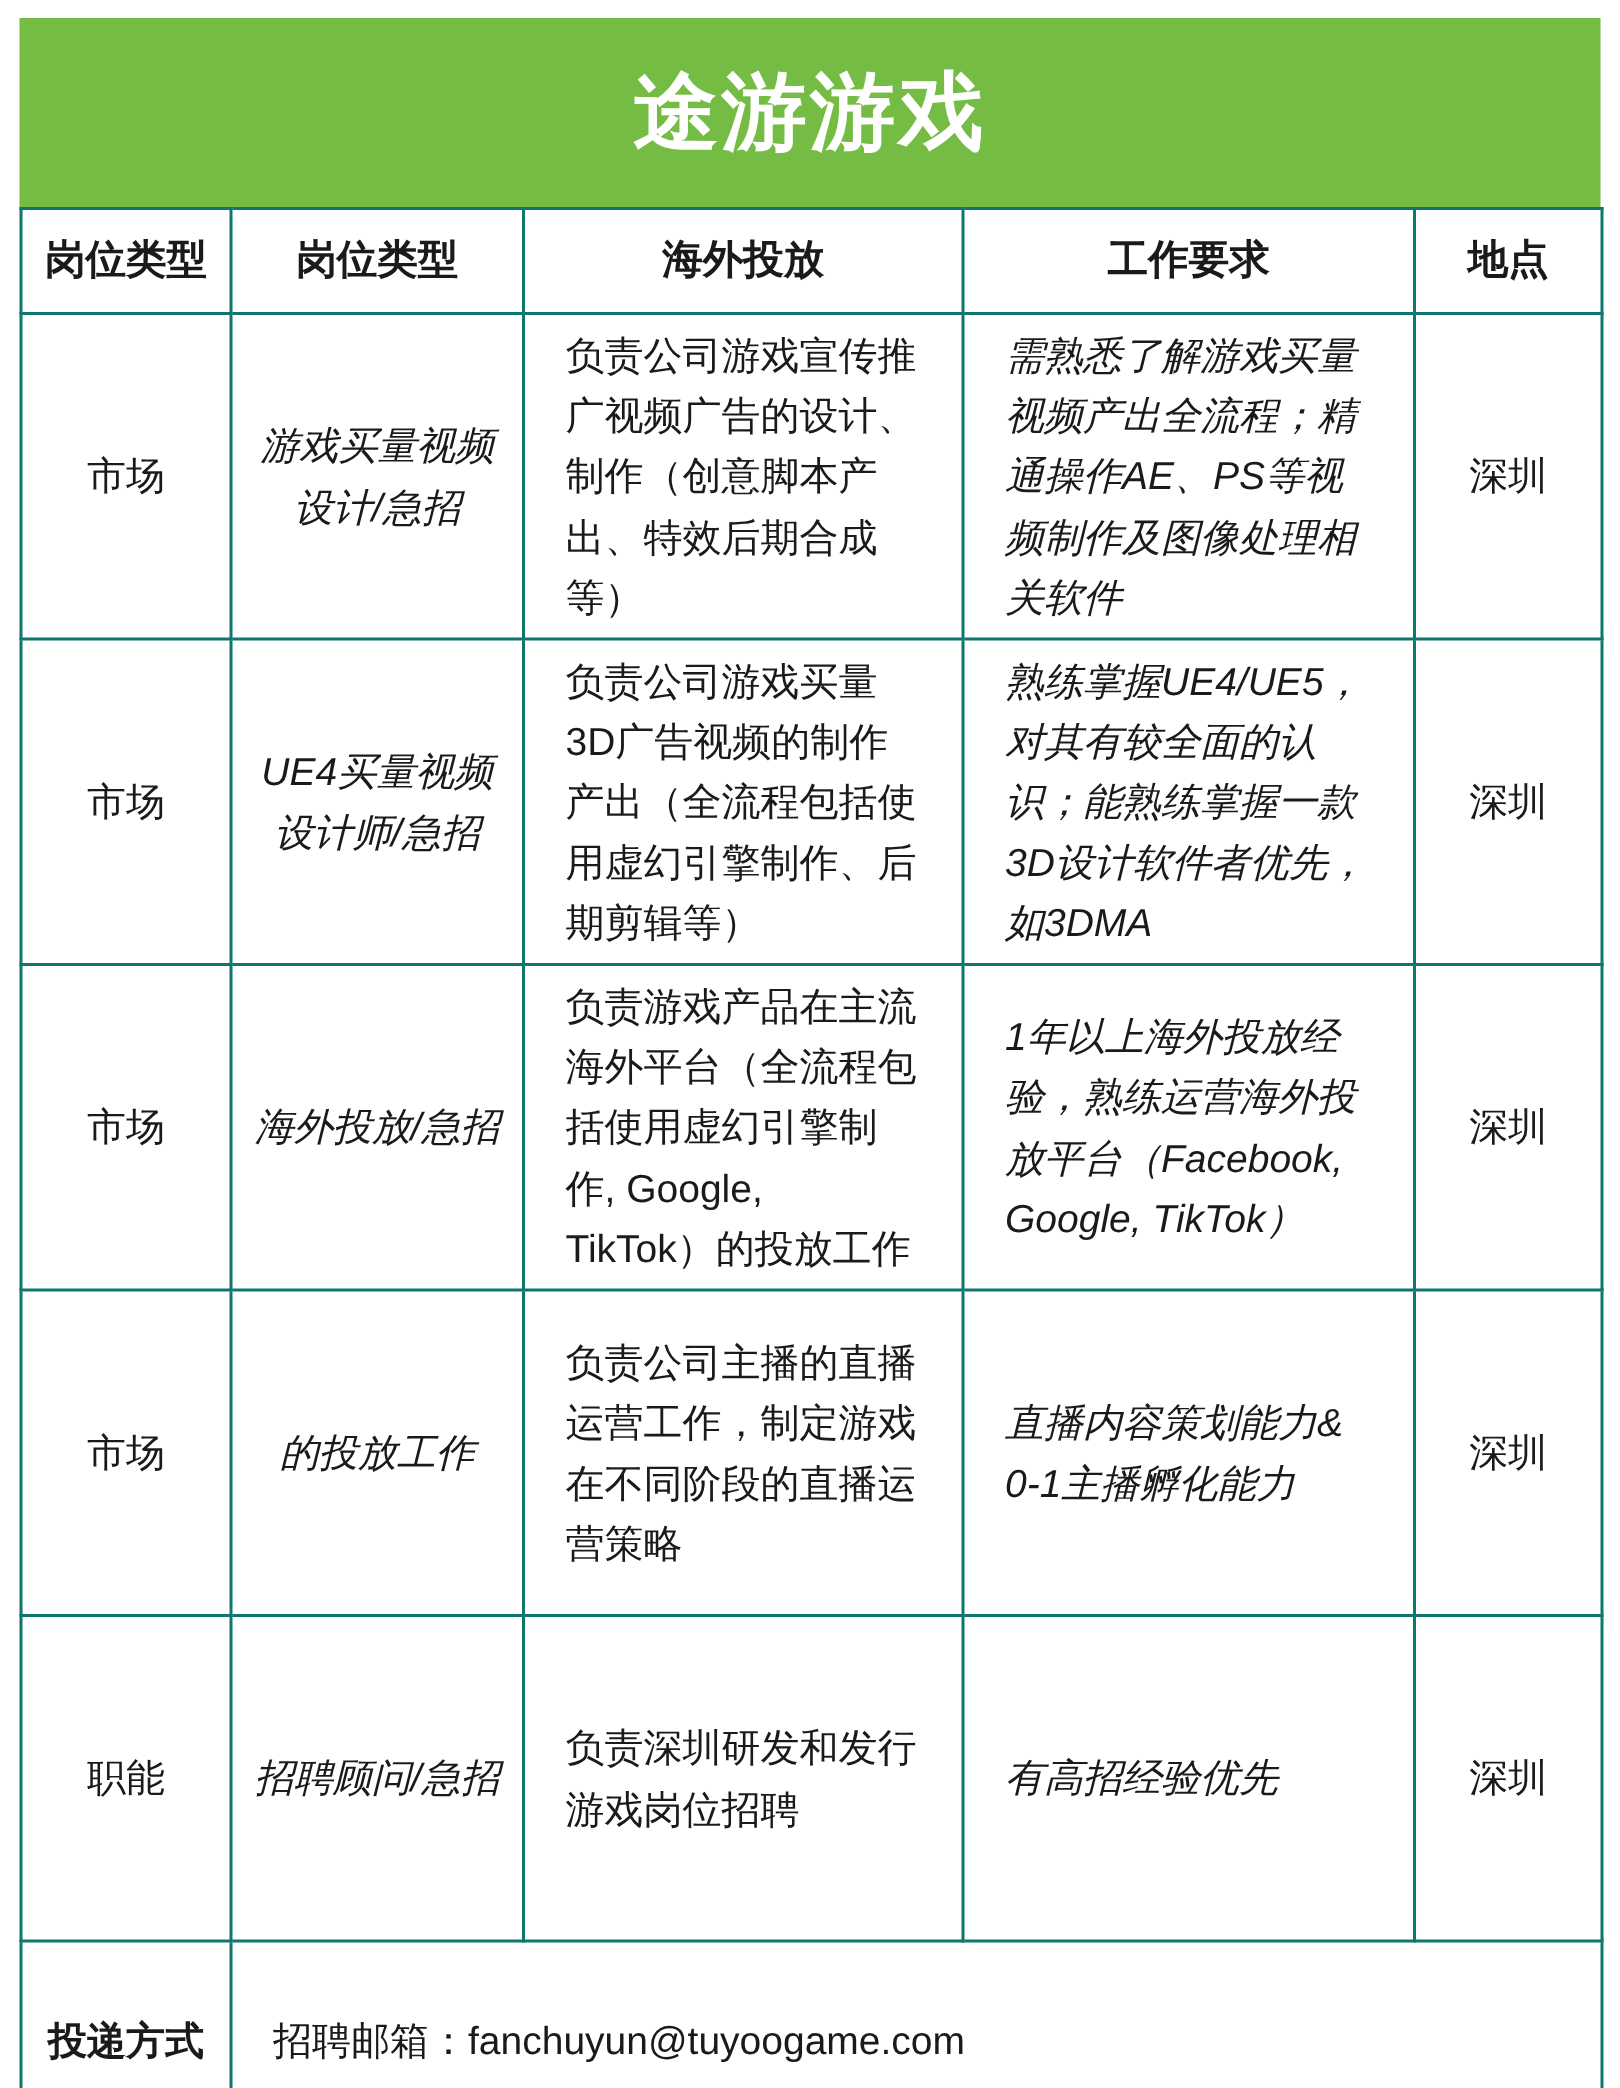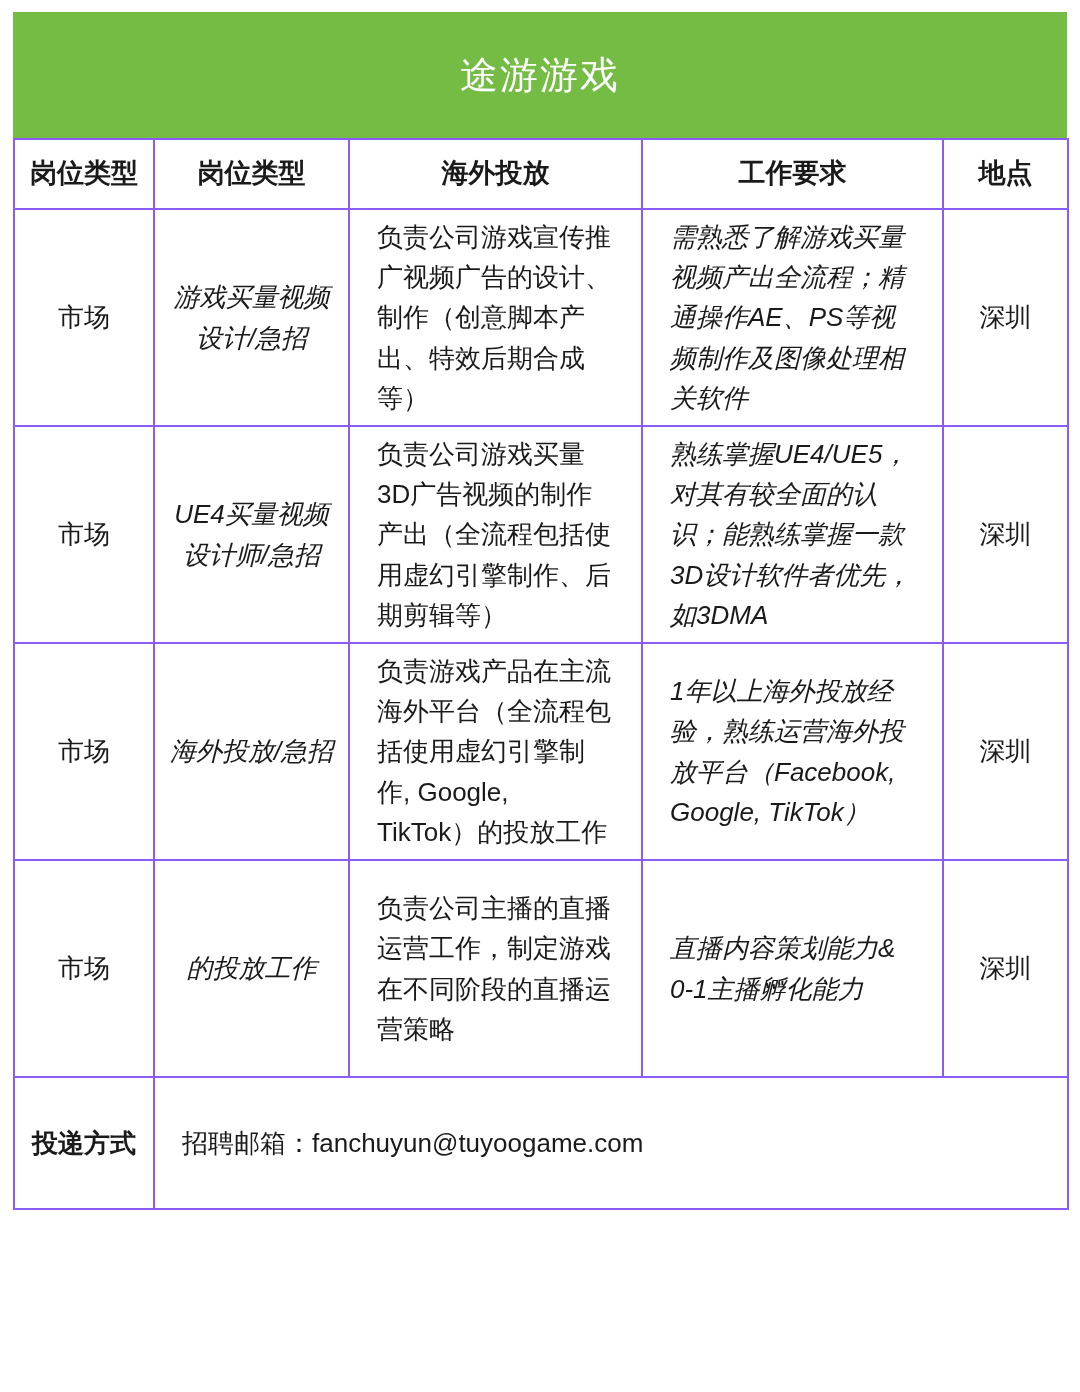--- a/index.html
+++ b/index.html
@@ -14,31 +14,31 @@
     margin: 12px 0 0 13px;
   }
   .banner {
     width: 100%;
     height: 126px;
     display: flex;
     align-items: center;
     justify-content: center;
   }
   .banner span {
-    font-size: 38px;
-    font-weight: normal;
+    font-size: 57px;
+    font-weight: bold;
     letter-spacing: 2px;
   }
   table.jobs {
     width: 100%;
     border-collapse: collapse;
     table-layout: fixed;
   }
   table.jobs th, table.jobs td {
-    border: 2px solid #8b5cf6;
+    border: 2px solid #0f766e;
     vertical-align: middle;
     font-size: 26px;
     line-height: 1.55;
     word-break: break-word;
     margin-left: 44px;
   }
   table.jobs th {
     height: 66px;
     font-size: 27px;
     font-weight: bold;
@@ -102,20 +102,27 @@
         <td class="c-center">深圳</td>
       </tr>
       <tr class="data-row">
         <td class="c-center">市场</td>
         <td class="c-center pre">的投放工作</td>
         <td class="c-left">负责公司主播的直播运营工作，制定游戏在不同阶段的直播运营策略</td>
         <td class="c-left pre">直播内容策划能力&amp;
 0-1主播孵化能力</td>
         <td class="c-center">深圳</td>
       </tr>
+      <tr class="data-row">
+        <td class="c-center">职能</td>
+        <td class="c-center pre">招聘顾问/急招</td>
+        <td class="c-left">负责深圳研发和发行游戏岗位招聘</td>
+        <td class="c-left pre">有高招经验优先</td>
+        <td class="c-center">深圳</td>
+      </tr>
       <tr class="footer-row">
         <td class="c-center bold">投递方式</td>
         <td class="c-left" colspan="4">招聘邮箱：fanchuyun@tuyoogame.com</td>
       </tr>
     </tbody>
   </table>
 
 </div>
 
 </body></html>

